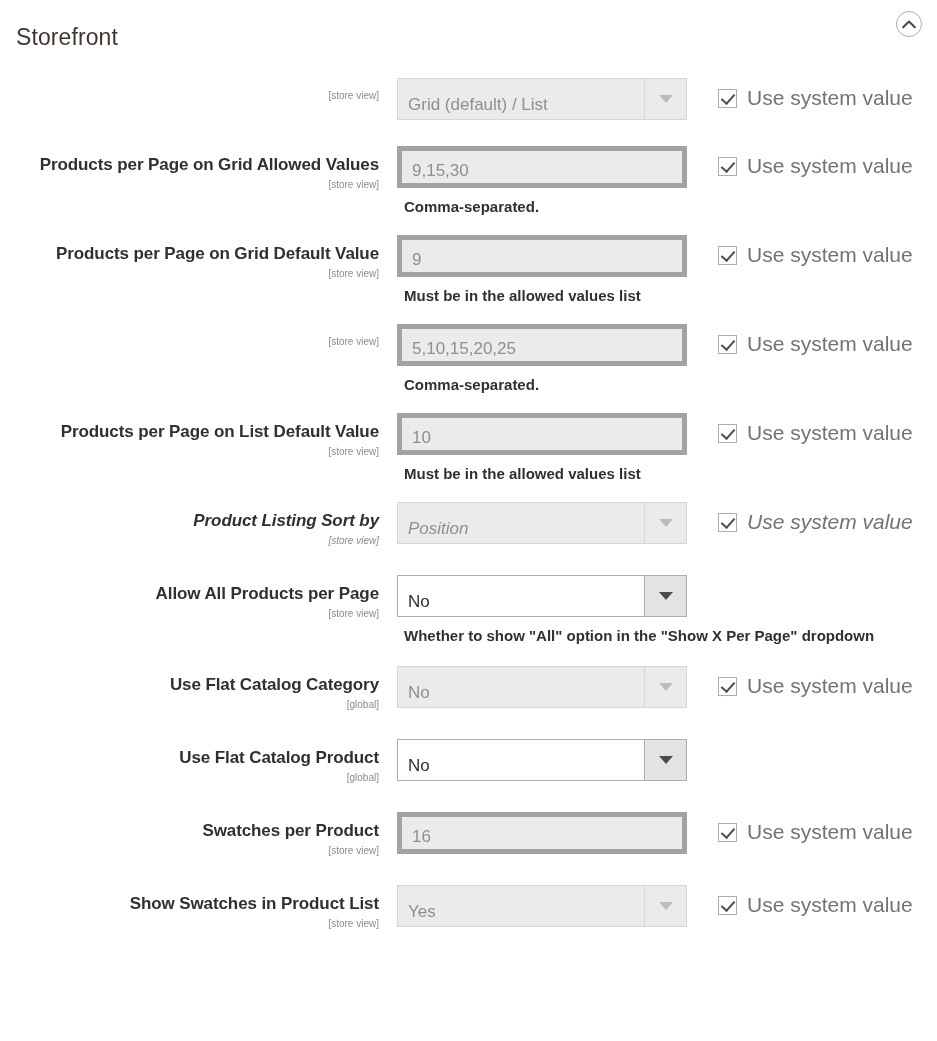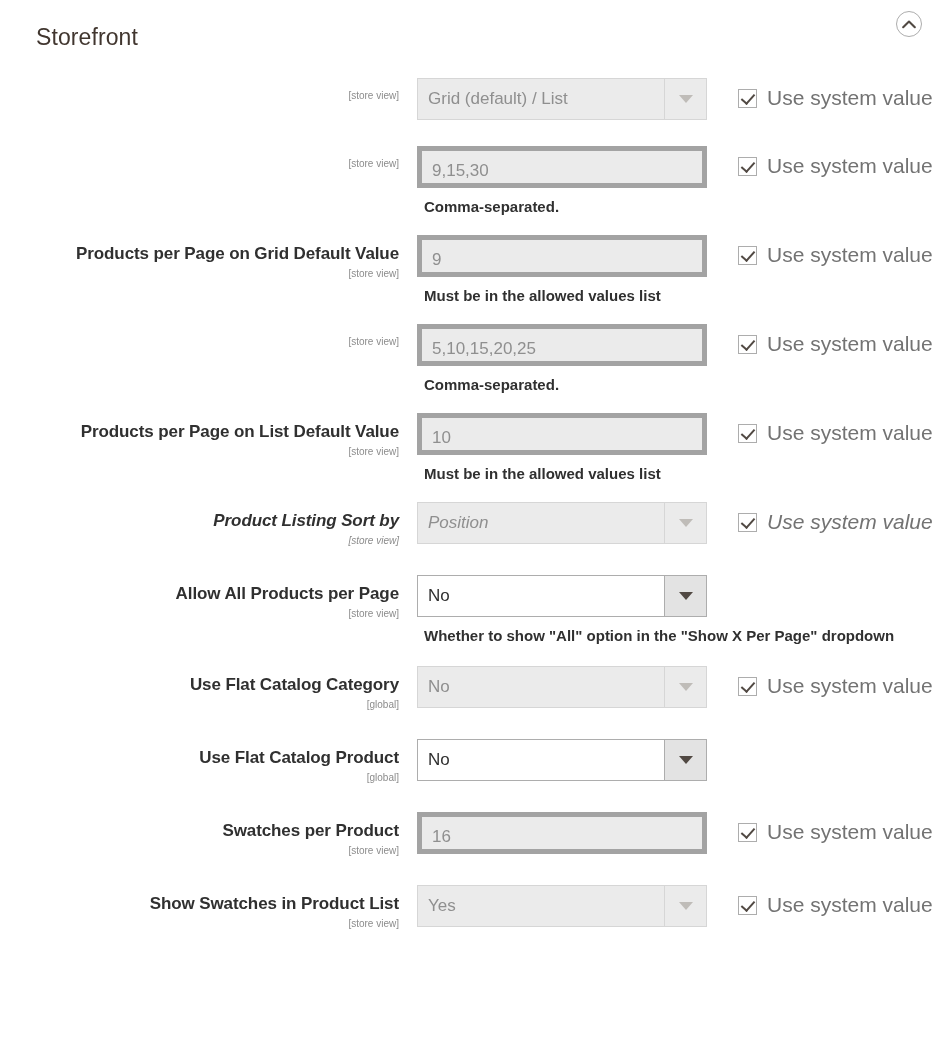--- a/index.html
+++ b/index.html
@@ -10,21 +10,20 @@
     font-family: "Liberation Sans", sans-serif;
     -webkit-font-smoothing: antialiased;
   }
 
   .page {
     position: relative;
     width: 937px;
     height: 1041px;
     background: #ffffff;
     overflow: hidden;
-    padding-left: 20px;
   }
 
   
   .section-header {
     position: relative;
     height: 78px;
     padding: 0 0 0 16px;
   }
   .section-title {
     position: absolute;
@@ -113,21 +112,21 @@
     position: relative;
     width: 290px;
     height: 42px;
     border: 1px solid #d6d6d6;
     background: #ebebeb;
     display: block;
   }
   .select-wrap .sel-value {
     position: absolute;
     left: 10px;
-    top: 0;
+    top: 6px;
     right: 46px;
     height: 40px;
     line-height: 40px;
     font-size: 17px;
     color: #8f8f8f;
     overflow: hidden;
     white-space: nowrap;
   }
   .select-wrap .sel-btn {
     position: absolute;
@@ -229,20 +228,21 @@
             </div>
           </div>
         </div>
         <div class="inherit-col">
           <span class="cbox checked"></span>
           <span class="inherit-label">Use system value</span>
         </div>
       </div>
       <div class="field-row" style="margin-bottom: 18px;">
         <div class="field-label-col">
+          <span class="field-label">Products per Page on Grid Allowed Values</span>
           <span class="field-scope">[store view]</span>
         </div>
         <div class="field-control-col">
           <div class="ctrl text">9,15,30</div>
           <div class="field-note">Comma-separated.</div>
         </div>
         <div class="inherit-col">
           <span class="cbox checked"></span>
           <span class="inherit-label">Use system value</span>
         </div>

